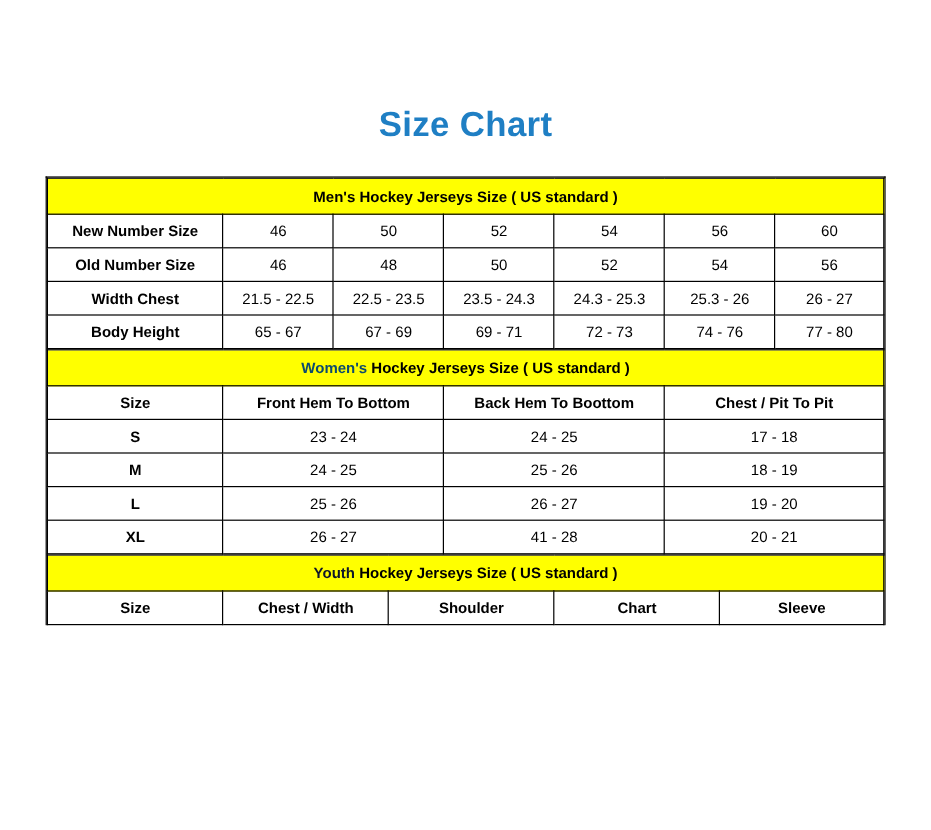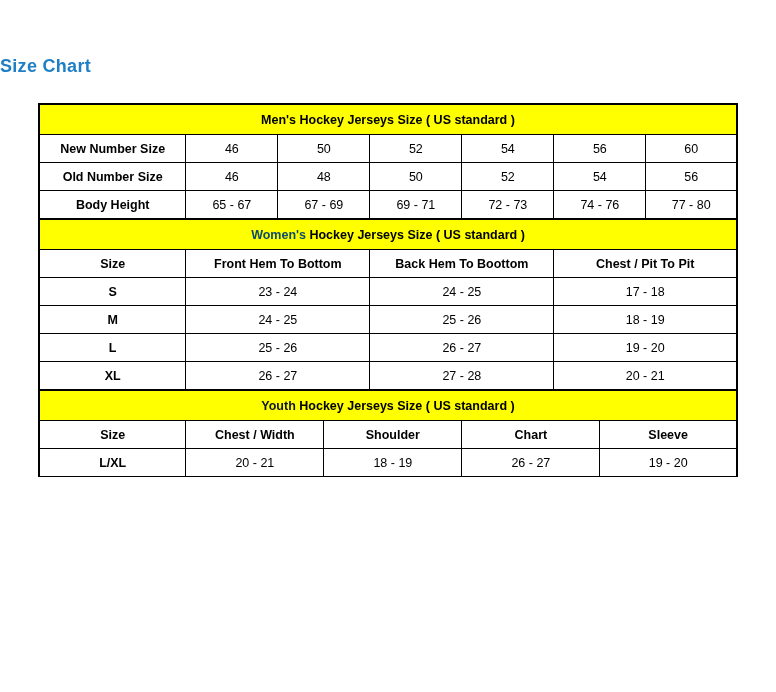--- a/index.html
+++ b/index.html
@@ -14,25 +14,25 @@
     color: #000000;
     overflow: hidden;
   }
   .page {
     width: 776px;
     height: 692px;
     position: relative;
     box-sizing: border-box;
   }
   .page-title {
-    text-align: left;
+    text-align: center;
     color: #1f7fc4;
-    font-size: 18px;
+    font-size: 29px;
     font-weight: bold;
-    padding-top: 56px;
+    padding-top: 88px;
     letter-spacing: 0.3px;
   }
   .tables-wrap {
     margin: 26px 38px 0 38px;
     border: 1px solid #000;
     border-bottom: none;
   }
   table {
     border-collapse: collapse;
     width: 100%;
@@ -99,20 +99,29 @@
         <tr>
           <td class="rowlabel">Old Number Size</td>
           <td>46</td>
           <td>48</td>
           <td>50</td>
           <td>52</td>
           <td>54</td>
           <td>56</td>
         </tr>
         <tr>
+          <td class="rowlabel">Width Chest</td>
+          <td>21.5 - 22.5</td>
+          <td>22.5 - 23.5</td>
+          <td>23.5 - 24.3</td>
+          <td>24.3 - 25.3</td>
+          <td>25.3 - 26</td>
+          <td>26 - 27</td>
+        </tr>
+        <tr>
           <td class="rowlabel">Body Height</td>
           <td>65 - 67</td>
           <td>67 - 69</td>
           <td>69 - 71</td>
           <td>72 - 73</td>
           <td>74 - 76</td>
           <td>77 - 80</td>
         </tr>
       </tbody>
     </table>
@@ -148,21 +157,21 @@
         </tr>
         <tr>
           <td class="bold-cell">L</td>
           <td>25 - 26</td>
           <td>26 - 27</td>
           <td>19 - 20</td>
         </tr>
         <tr>
           <td class="bold-cell">XL</td>
           <td>26 - 27</td>
-          <td>27 - 28</td>
+          <td>41 - 28</td>
           <td>20 - 21</td>
         </tr>
       </tbody>
     </table>
 
     <table>
       <colgroup>
         <col style="width:21%">
           <col style="width:19.8%">
           <col style="width:19.8%">
@@ -173,24 +182,17 @@
         <tr class="band">
           <td colspan="5"><span class="accent-youth">Youth</span><span class="accent-rest"> Hockey Jerseys Size ( US standard )</span></td>
         </tr>
         <tr>
           <td class="hdr">Size</td>
           <td class="hdr">Chest / Width</td>
           <td class="hdr">Shoulder</td>
           <td class="hdr">Chart</td>
           <td class="hdr">Sleeve</td>
         </tr>
-        <tr>
-          <td class="bold-cell">L/XL</td>
-          <td>20 - 21</td>
-          <td>18 - 19</td>
-          <td>26 - 27</td>
-          <td>19 - 20</td>
-        </tr>
       </tbody>
     </table>
 
   </div>
 </div>
 
 </body></html>

